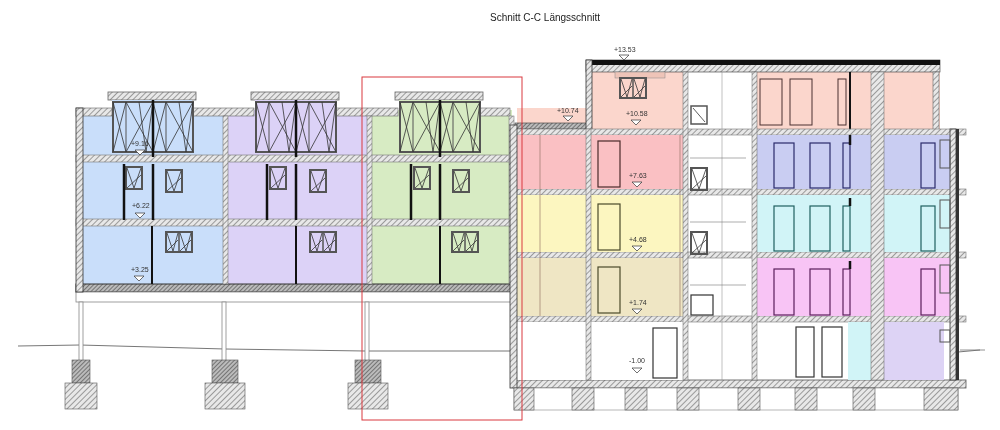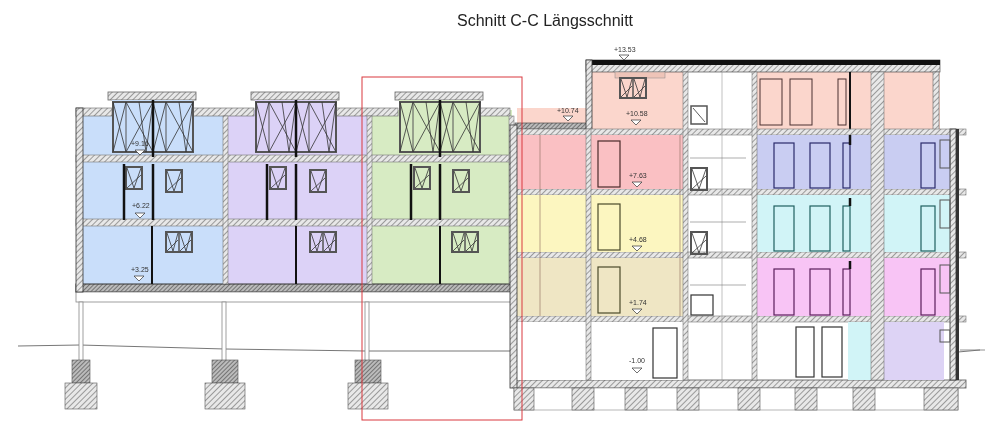--- a/index.html
+++ b/index.html
@@ -1,17 +1,17 @@
 <!DOCTYPE html>
 <html><head>
 <meta charset="utf-8">
 <style>
   html, body { margin: 0; padding: 0; background: #ffffff; }
   body { width: 1000px; height: 430px; position: relative; overflow: hidden; font-family: "Liberation Sans", sans-serif; }
-  .title { position: absolute; left: 0; width: 1000px; top: 12px; text-align: center; font-size: 16px; color: #222; padding-left: 90px; box-sizing: border-box; }
+  .title { position: absolute; left: 0; width: 1000px; top: 12px; text-align: center; font-size: 10px; color: #222; padding-left: 90px; box-sizing: border-box; }
   svg { position: absolute; left: 0; top: 0; }
   .lvl { font-family: "Liberation Sans", sans-serif; font-size: 7px; fill: #333; }
 </style>
 </head>
 <body>
 
 <div class="title">Schnitt C-C Längsschnitt</div>
 
 <svg width="1000" height="430" viewBox="0 0 1000 430">
   <defs>

